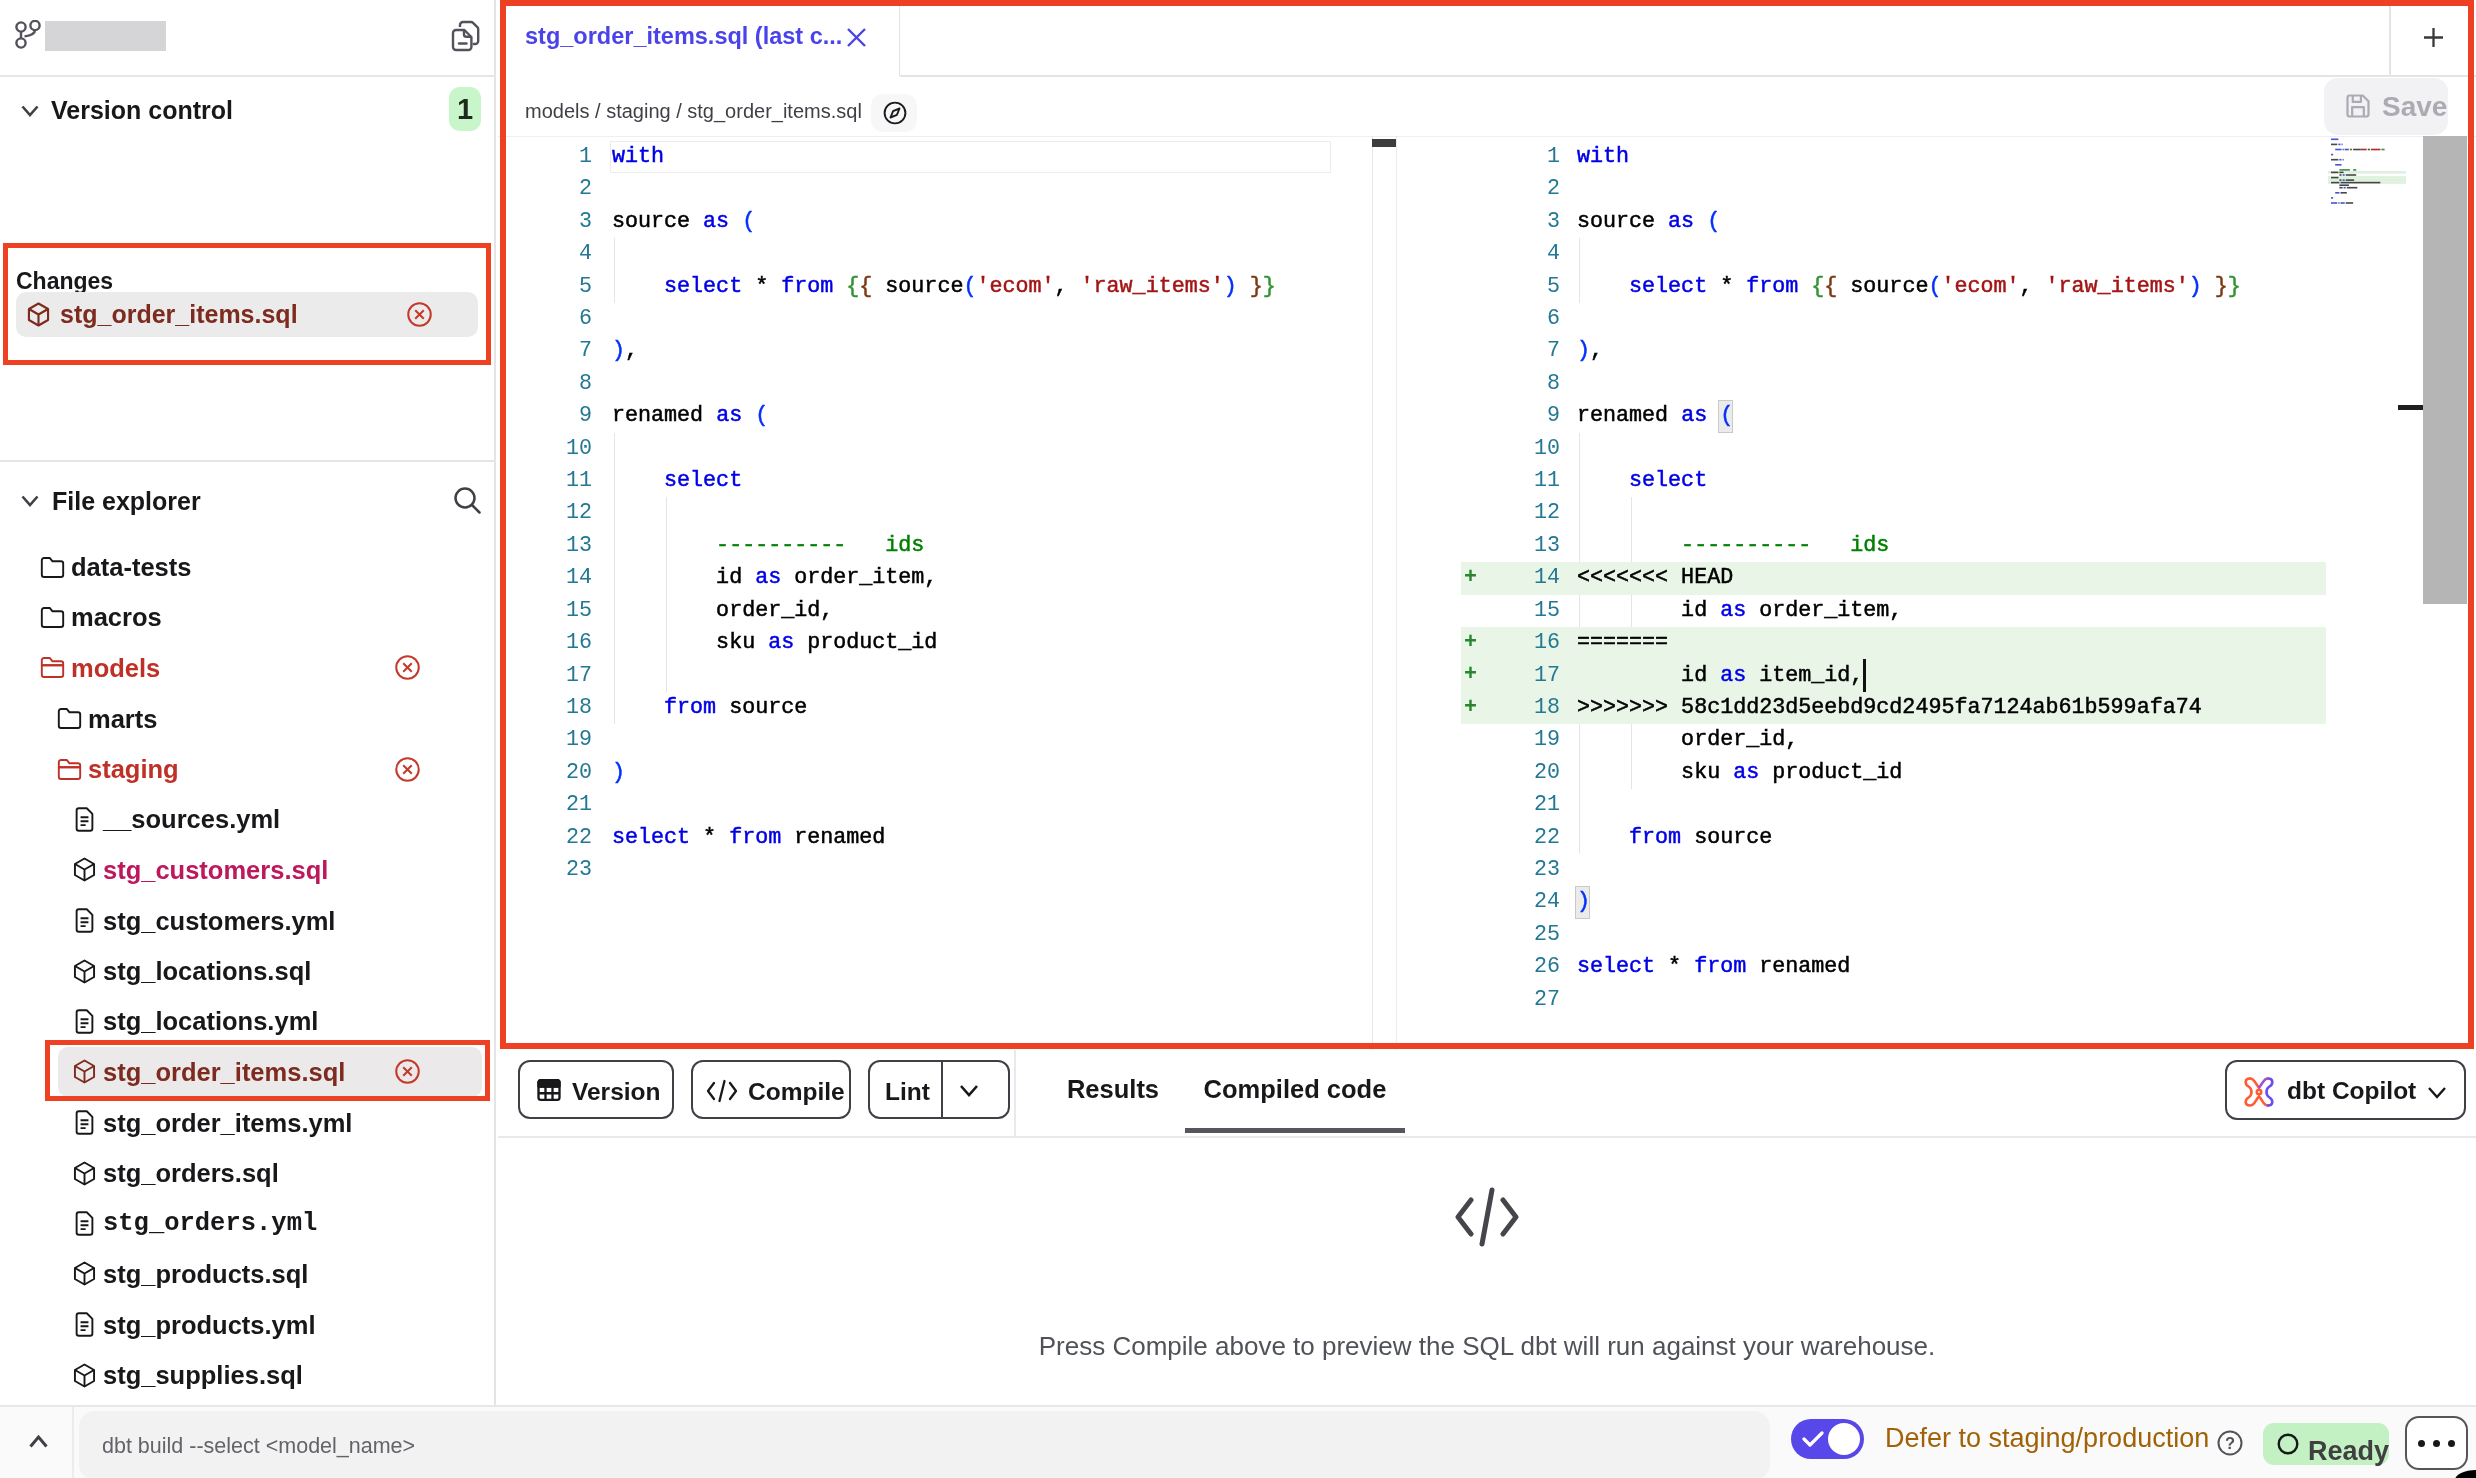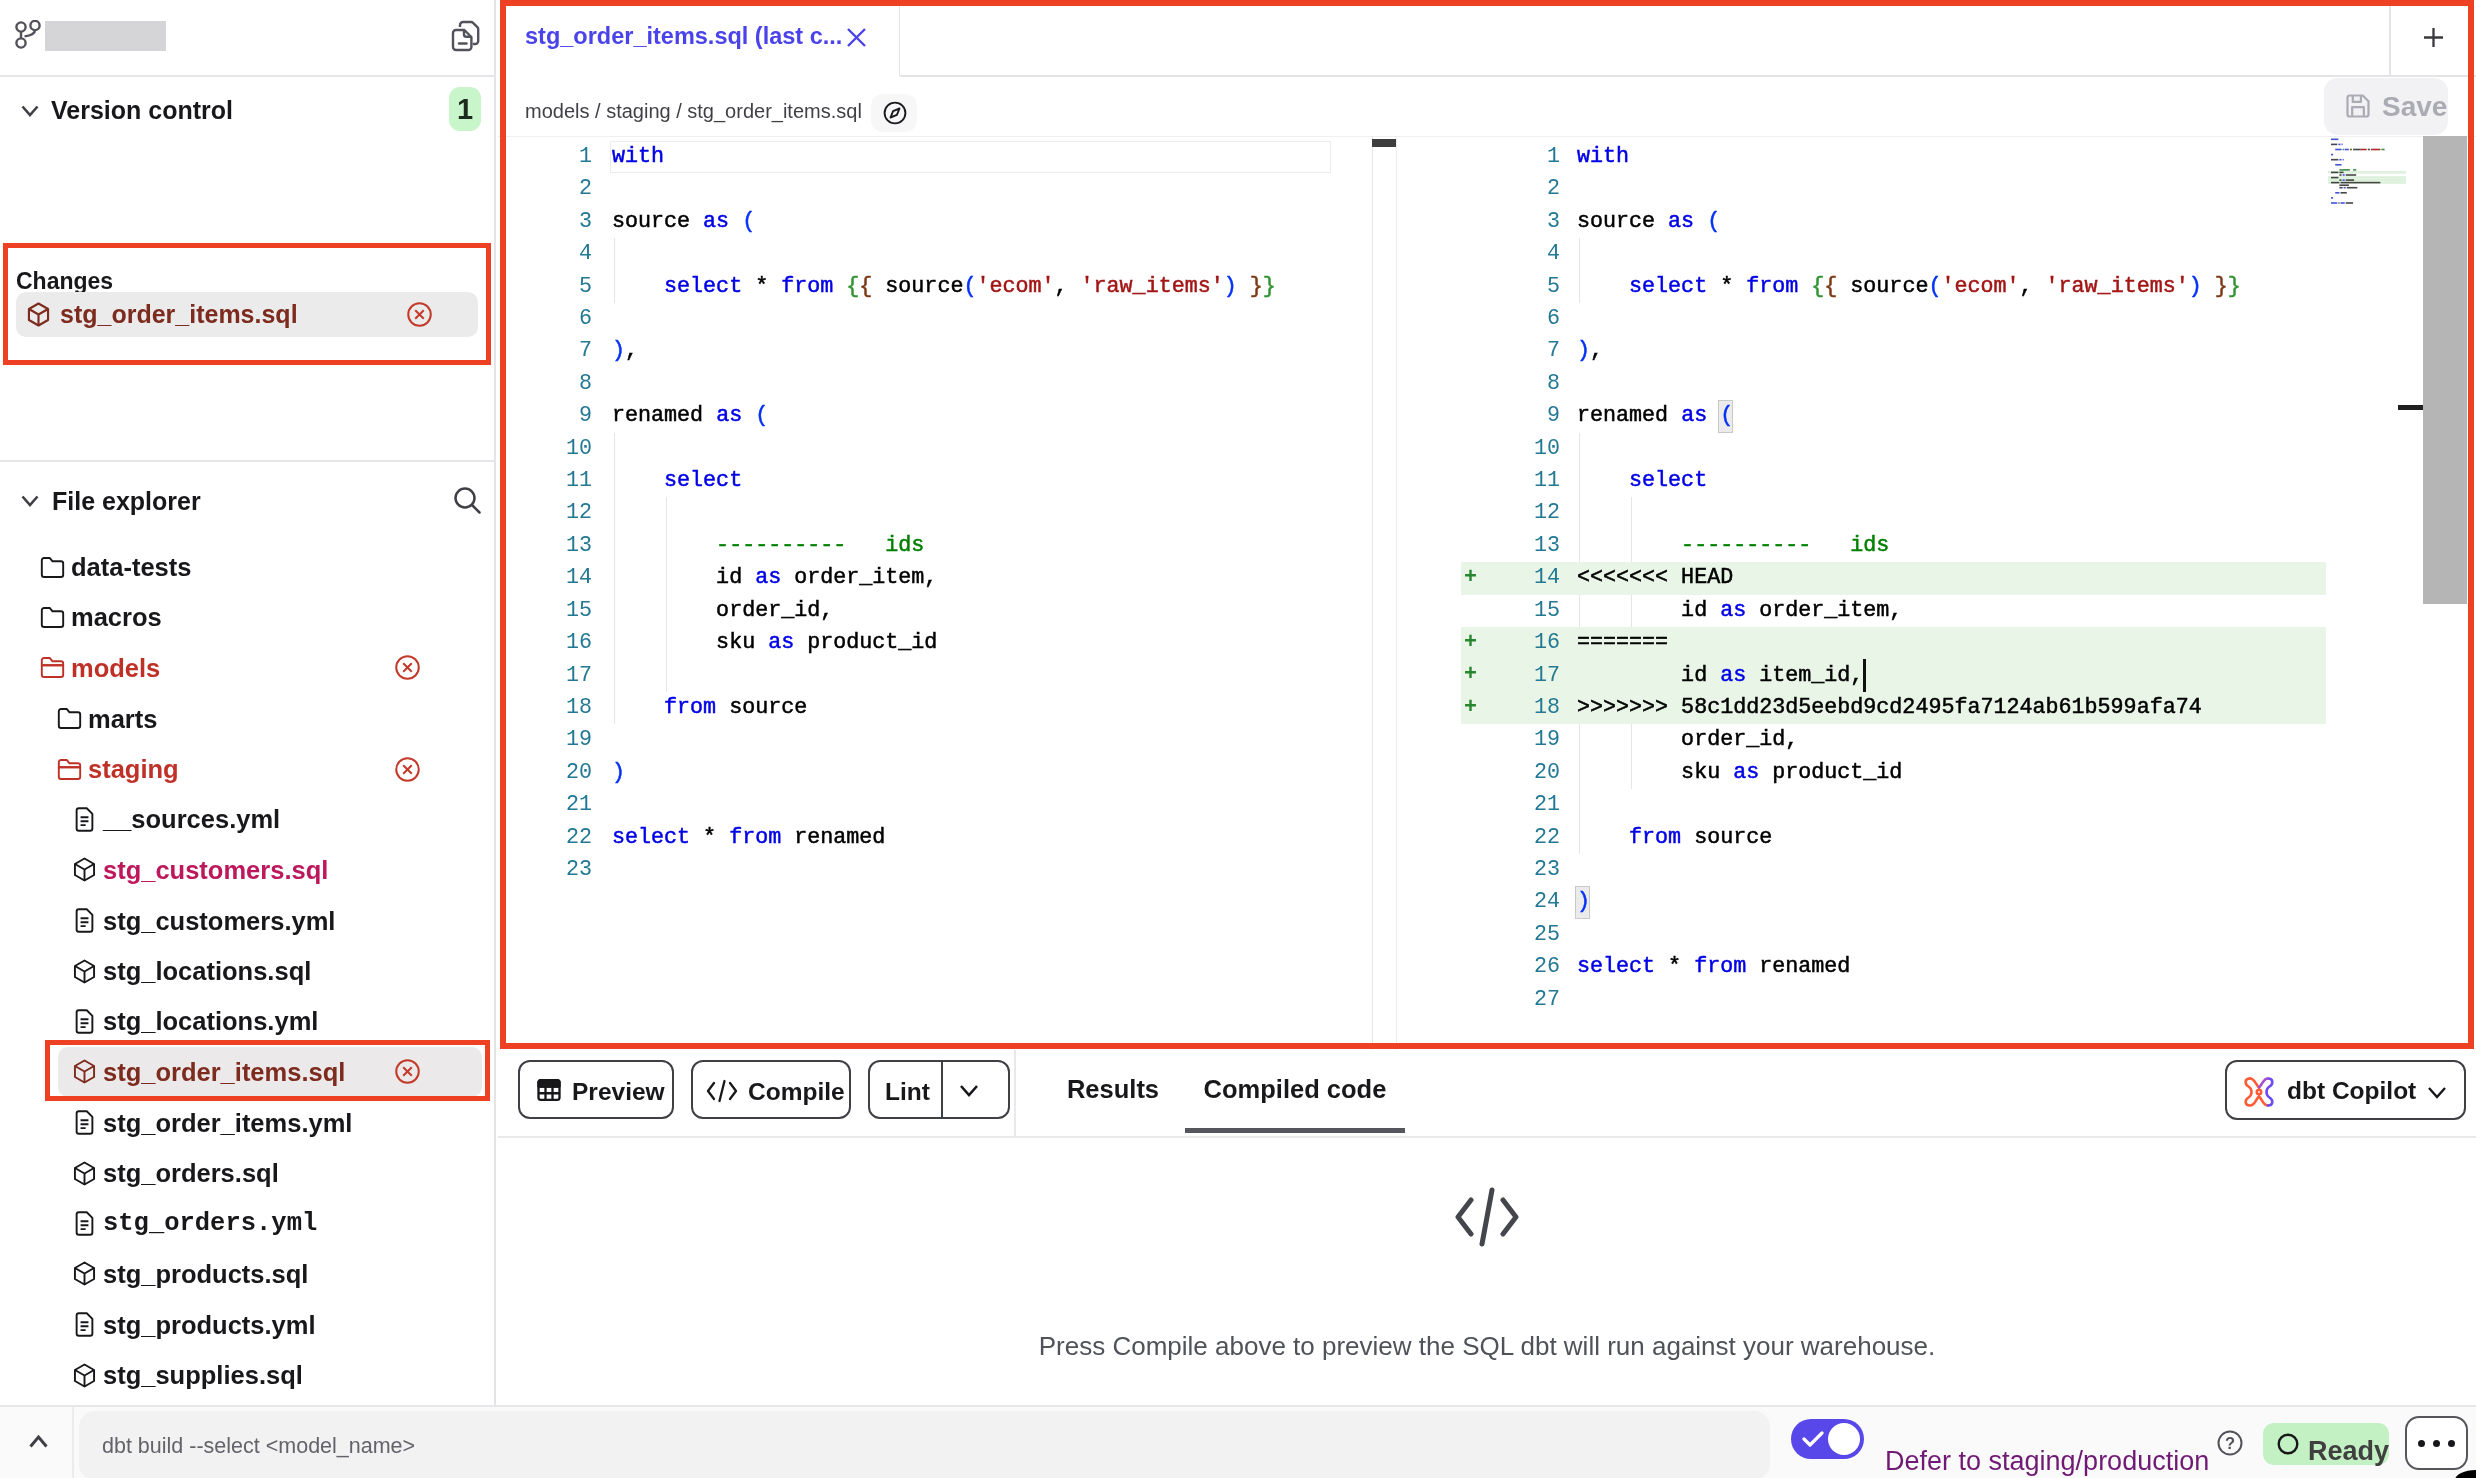--- a/index.html
+++ b/index.html
@@ -403,21 +403,21 @@
   <div class="abs" style="left:516px;top:0;width:1.6px;height:86px;background:#e9e9eb;"></div>
 
   <div class="abs" style="left:20px;top:10px;width:156px;height:59px;border:2px solid #3f3f46;border-radius:12px;background:#fff;">
     <svg class="abs" style="left:15px;top:14px;" width="28" height="28" viewBox="0 0 24 24">
       <g fill="none" stroke="#18181b" stroke-width="2" stroke-linejoin="round">
         <rect x="3" y="3.5" width="18" height="17" rx="2"></rect>
         <path d="M3 9 h18 M3 14.8 h18 M9 9 V20.5 M15 9 V20.5"></path>
         <path d="M3 5.5 a2 2 0 0 1 2 -2 h14 a2 2 0 0 1 2 2 V9 H3 Z" fill="#18181b"></path>
       </g>
     </svg>
-    <div class="abs" style="left:52px;top:18px;font-size:24.5px;line-height:24.5px;font-weight:700;color:#18181b;">Preview</div>
+    <div class="abs" style="left:52px;top:18px;font-size:24.5px;line-height:24.5px;font-weight:700;color:#18181b;">Version</div>
   </div>
 
   <div class="abs" style="left:193px;top:10px;width:160px;height:59px;border:2px solid #3f3f46;border-radius:12px;background:#fff;">
     <svg class="abs" style="left:13px;top:17px;" width="32" height="24" viewBox="0 0 32 24">
       <g fill="none" stroke="#18181b" stroke-width="2.3" stroke-linecap="round" stroke-linejoin="round">
         <path d="M8 4 L2 12 L8 20 M24 4 L30 12 L24 20 M18.5 2 L13.5 22"></path>
       </g>
     </svg>
     <div class="abs" style="left:55px;top:18px;font-size:24.5px;line-height:24.5px;font-weight:700;color:#18181b;">Compile</div>
   </div>
@@ -465,21 +465,21 @@
   <div class="abs" style="left:72px;top:0;width:1.6px;height:71px;background:#ececee;"></div>
   <div class="abs" style="left:79px;top:4px;width:1691px;height:69px;border-radius:16px;background:#f2f2f3;"></div>
   <div class="abs" style="left:102px;top:28.5px;font-size:21.5px;line-height:21.5px;color:#63636a;">dbt build --select &lt;model_name&gt;</div>
 
   <div class="abs" style="left:1791px;top:12px;width:73px;height:40px;border-radius:20px;background:#5847e9;">
     <svg class="abs" style="left:11px;top:12px;" width="22" height="16" viewBox="0 0 22 16">
       <path d="M2 8 L8 14 L20 2" fill="none" stroke="#fff" stroke-width="3.2" stroke-linecap="round" stroke-linejoin="round"></path>
     </svg>
     <div class="abs" style="left:37px;top:4px;width:32px;height:32px;border-radius:50%;background:#fff;"></div>
   </div>
-  <div class="abs" style="left:1885px;top:41px;font-size:27px;line-height:27px;color:#701a75;">Defer to staging/production</div>
+  <div class="abs" style="left:1885px;top:18px;font-size:27px;line-height:27px;color:#a16207;">Defer to staging/production</div>
   <svg class="abs" style="left:2217px;top:23px;" width="26" height="26" viewBox="0 0 26 26">
     <circle cx="13" cy="13" r="11.5" fill="none" stroke="#52525b" stroke-width="2"></circle>
     <text x="13" y="19" text-anchor="middle" font-family="Liberation Sans" font-size="16.5" font-weight="700" fill="#52525b">?</text>
   </svg>
 
   <div class="abs" style="left:2263px;top:16px;width:126px;height:42px;border-radius:11px;background:#c3f1c3;">
     <svg class="abs" style="left:14px;top:10px;" width="22" height="22" viewBox="0 0 22 22">
       <circle cx="11" cy="11" r="9.3" fill="none" stroke="#18181b" stroke-width="2.4"></circle>
     </svg>
     <div class="abs" style="left:45px;top:15px;font-size:27px;line-height:27px;font-weight:700;color:#404040;">Ready</div>

